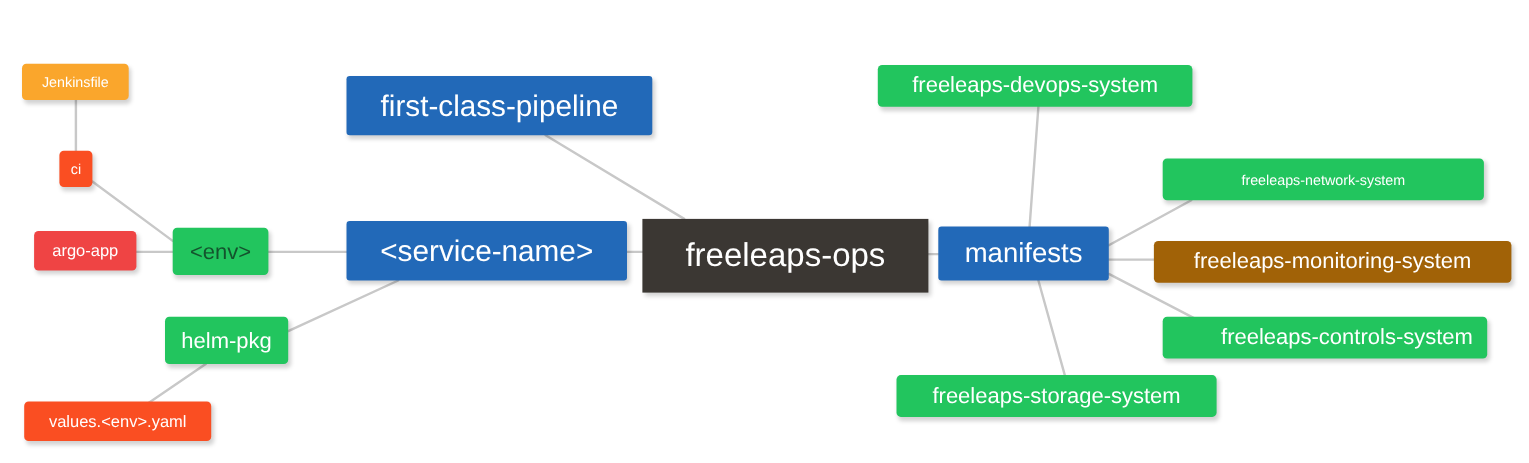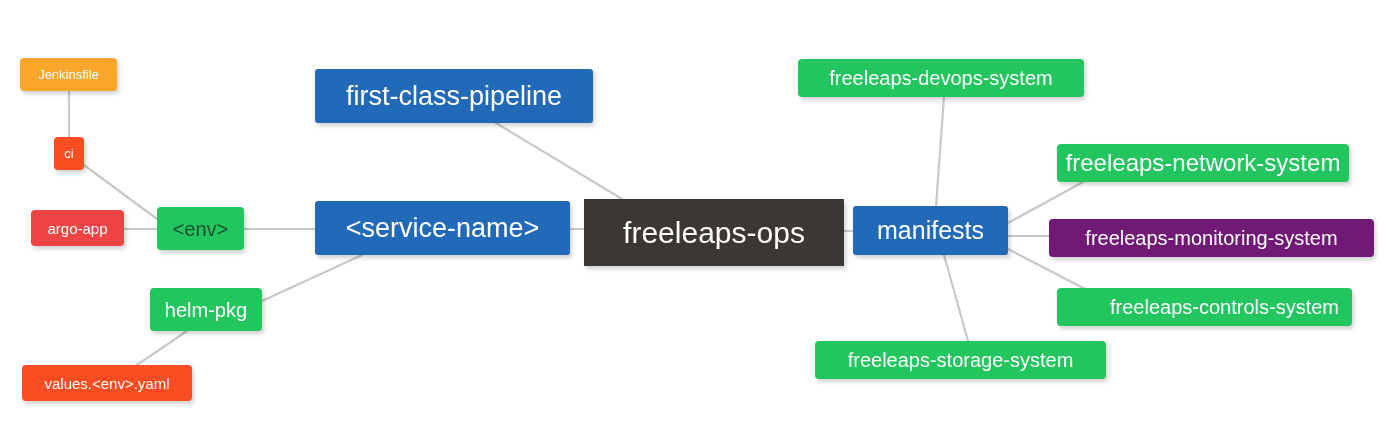--- a/index.html
+++ b/index.html
@@ -88,24 +88,24 @@
       </div>
       <div class="mm-node" style="left: 584px; top: 166px; width: 260px; height: 67px; background: rgb(59, 55, 51); color: rgb(255, 255, 255); font-size: 30px; border-radius: 0px; align-items: center;">
         <span class="mm-label">freeleaps-ops</span>
       </div>
       <div class="mm-node" style="left: 853px; top: 173px; width: 155px; height: 49px; background: rgb(34, 105, 184); color: rgb(255, 255, 255); font-size: 25px; border-radius: 3px;">
         <span class="mm-label">manifests</span>
       </div>
       <div class="mm-node" style="left: 798px; top: 26px; width: 286px; height: 38px; background: rgb(34, 197, 94); color: rgb(255, 255, 255); font-size: 20px; border-radius: 4px;">
         <span class="mm-label">freeleaps-devops-system</span>
       </div>
-      <div class="mm-node" style="left: 1057px; top: 111px; width: 292px; height: 38px; background: rgb(34, 197, 94); color: rgb(255, 255, 255); font-size: 24px; border-radius: 4px;">
+      <div class="mm-node" style="left: 1057px; top: 111px; width: 292px; height: 38px; background: rgb(34, 197, 94); color: rgb(255, 255, 255); font-size: 13px; border-radius: 4px;">
         <span class="mm-label">freeleaps-network-system</span>
       </div>
-      <div class="mm-node" style="left: 1049px; top: 186px; width: 325px; height: 38px; background: #701a75; color: rgb(255, 255, 255); font-size: 20px; border-radius: 4px;">
+      <div class="mm-node" style="left: 1049px; top: 186px; width: 325px; height: 38px; background: #a16207; color: rgb(255, 255, 255); font-size: 20px; border-radius: 4px;">
         <span class="mm-label">freeleaps-monitoring-system</span>
       </div>
       <div class="mm-node" style="left: 1057px; top: 255px; width: 295px; height: 38px; background: rgb(34, 197, 94); color: rgb(255, 255, 255); font-size: 20px; border-radius: 4px; padding-left: 40px;">
         <span class="mm-label">freeleaps-controls-system</span>
       </div>
       <div class="mm-node" style="left: 815px; top: 308px; width: 291px; height: 38px; background: rgb(34, 197, 94); color: rgb(255, 255, 255); font-size: 20px; border-radius: 4px;">
         <span class="mm-label">freeleaps-storage-system</span>
       </div>
     </div>
 </div>

